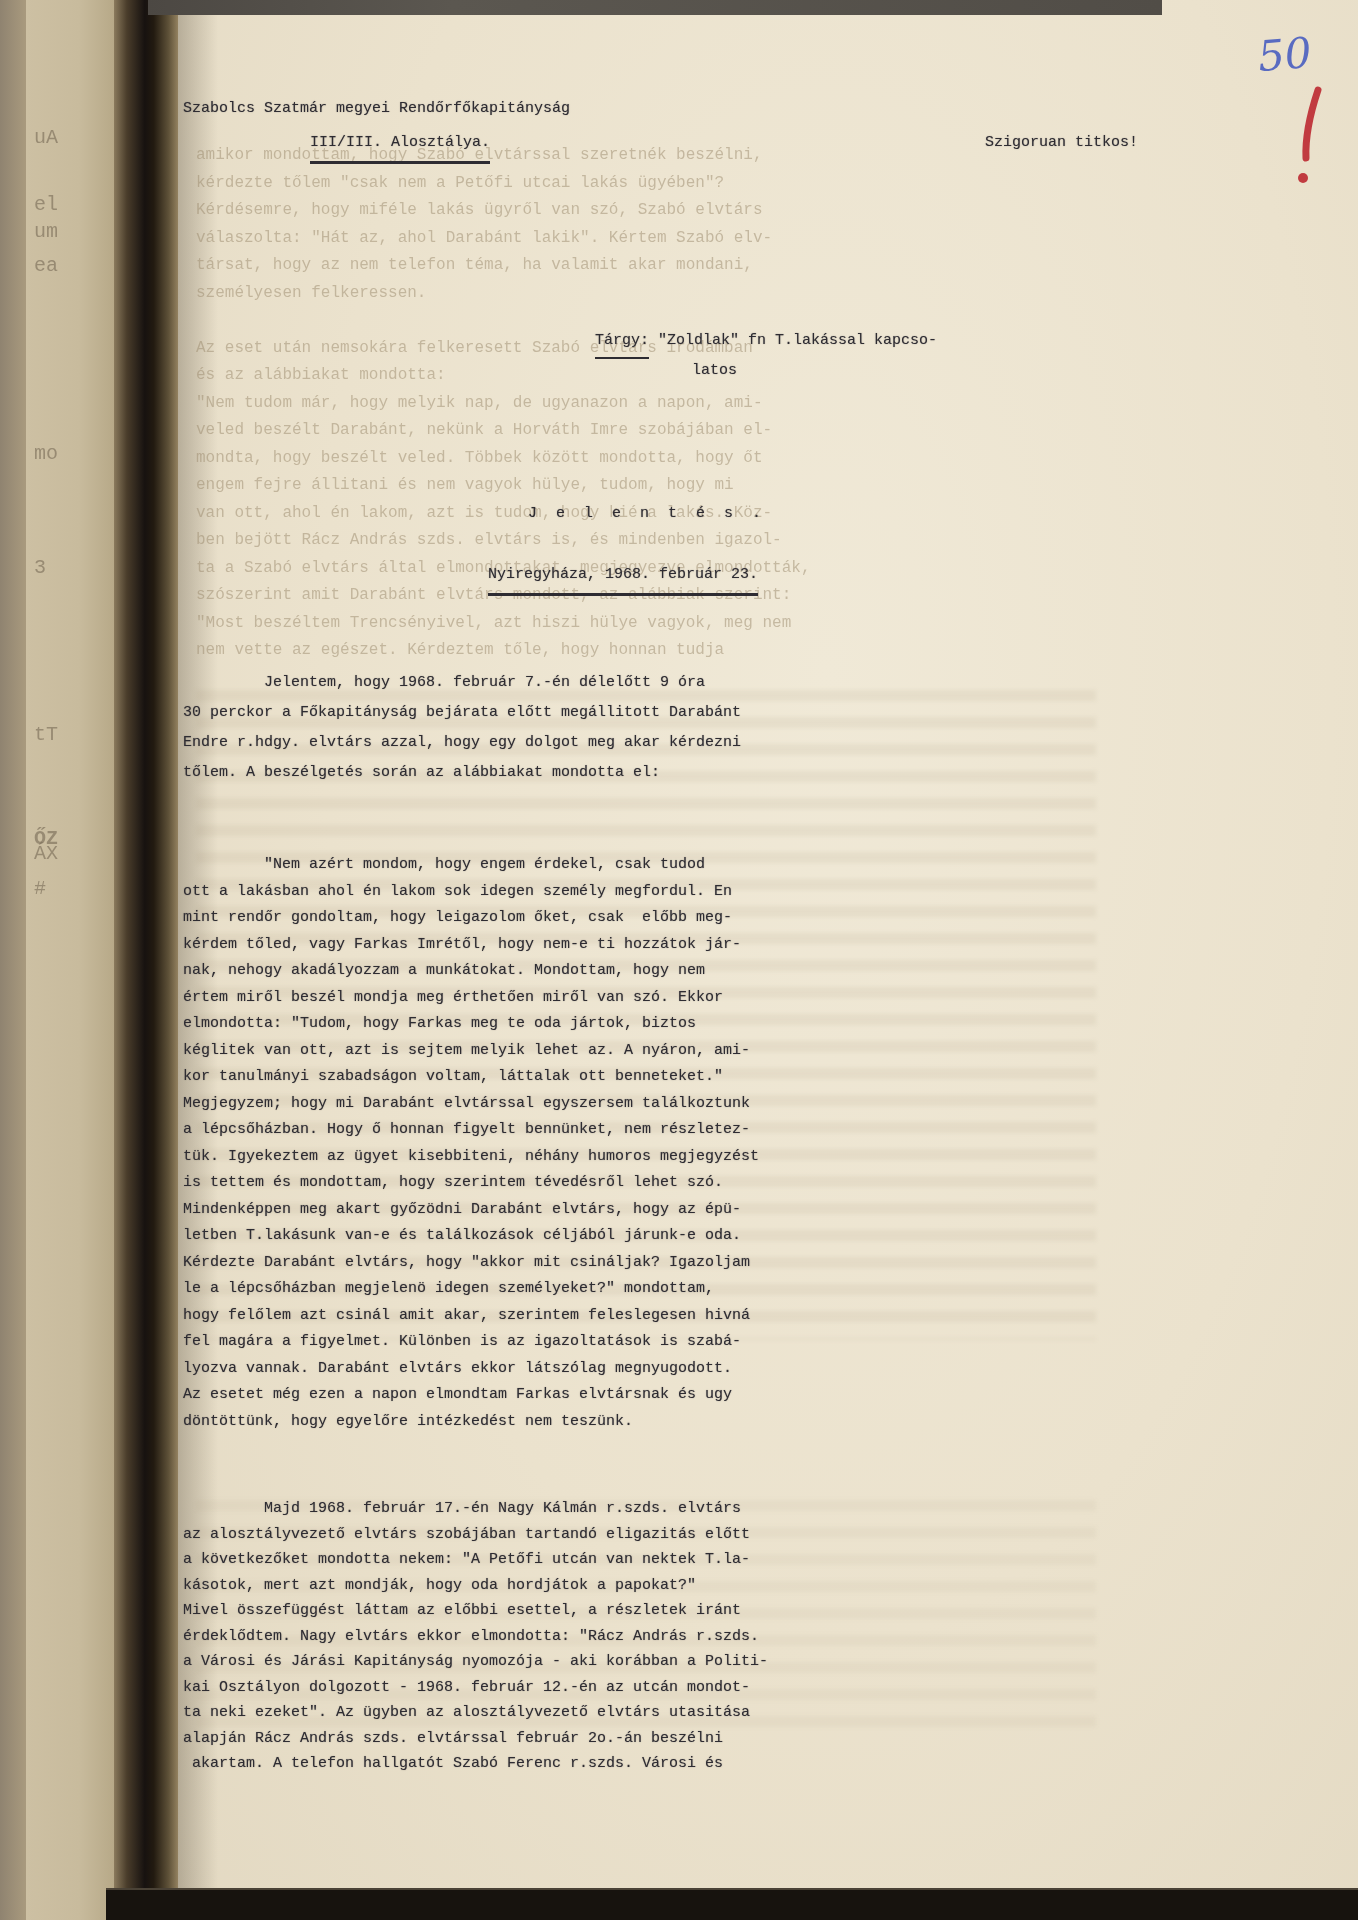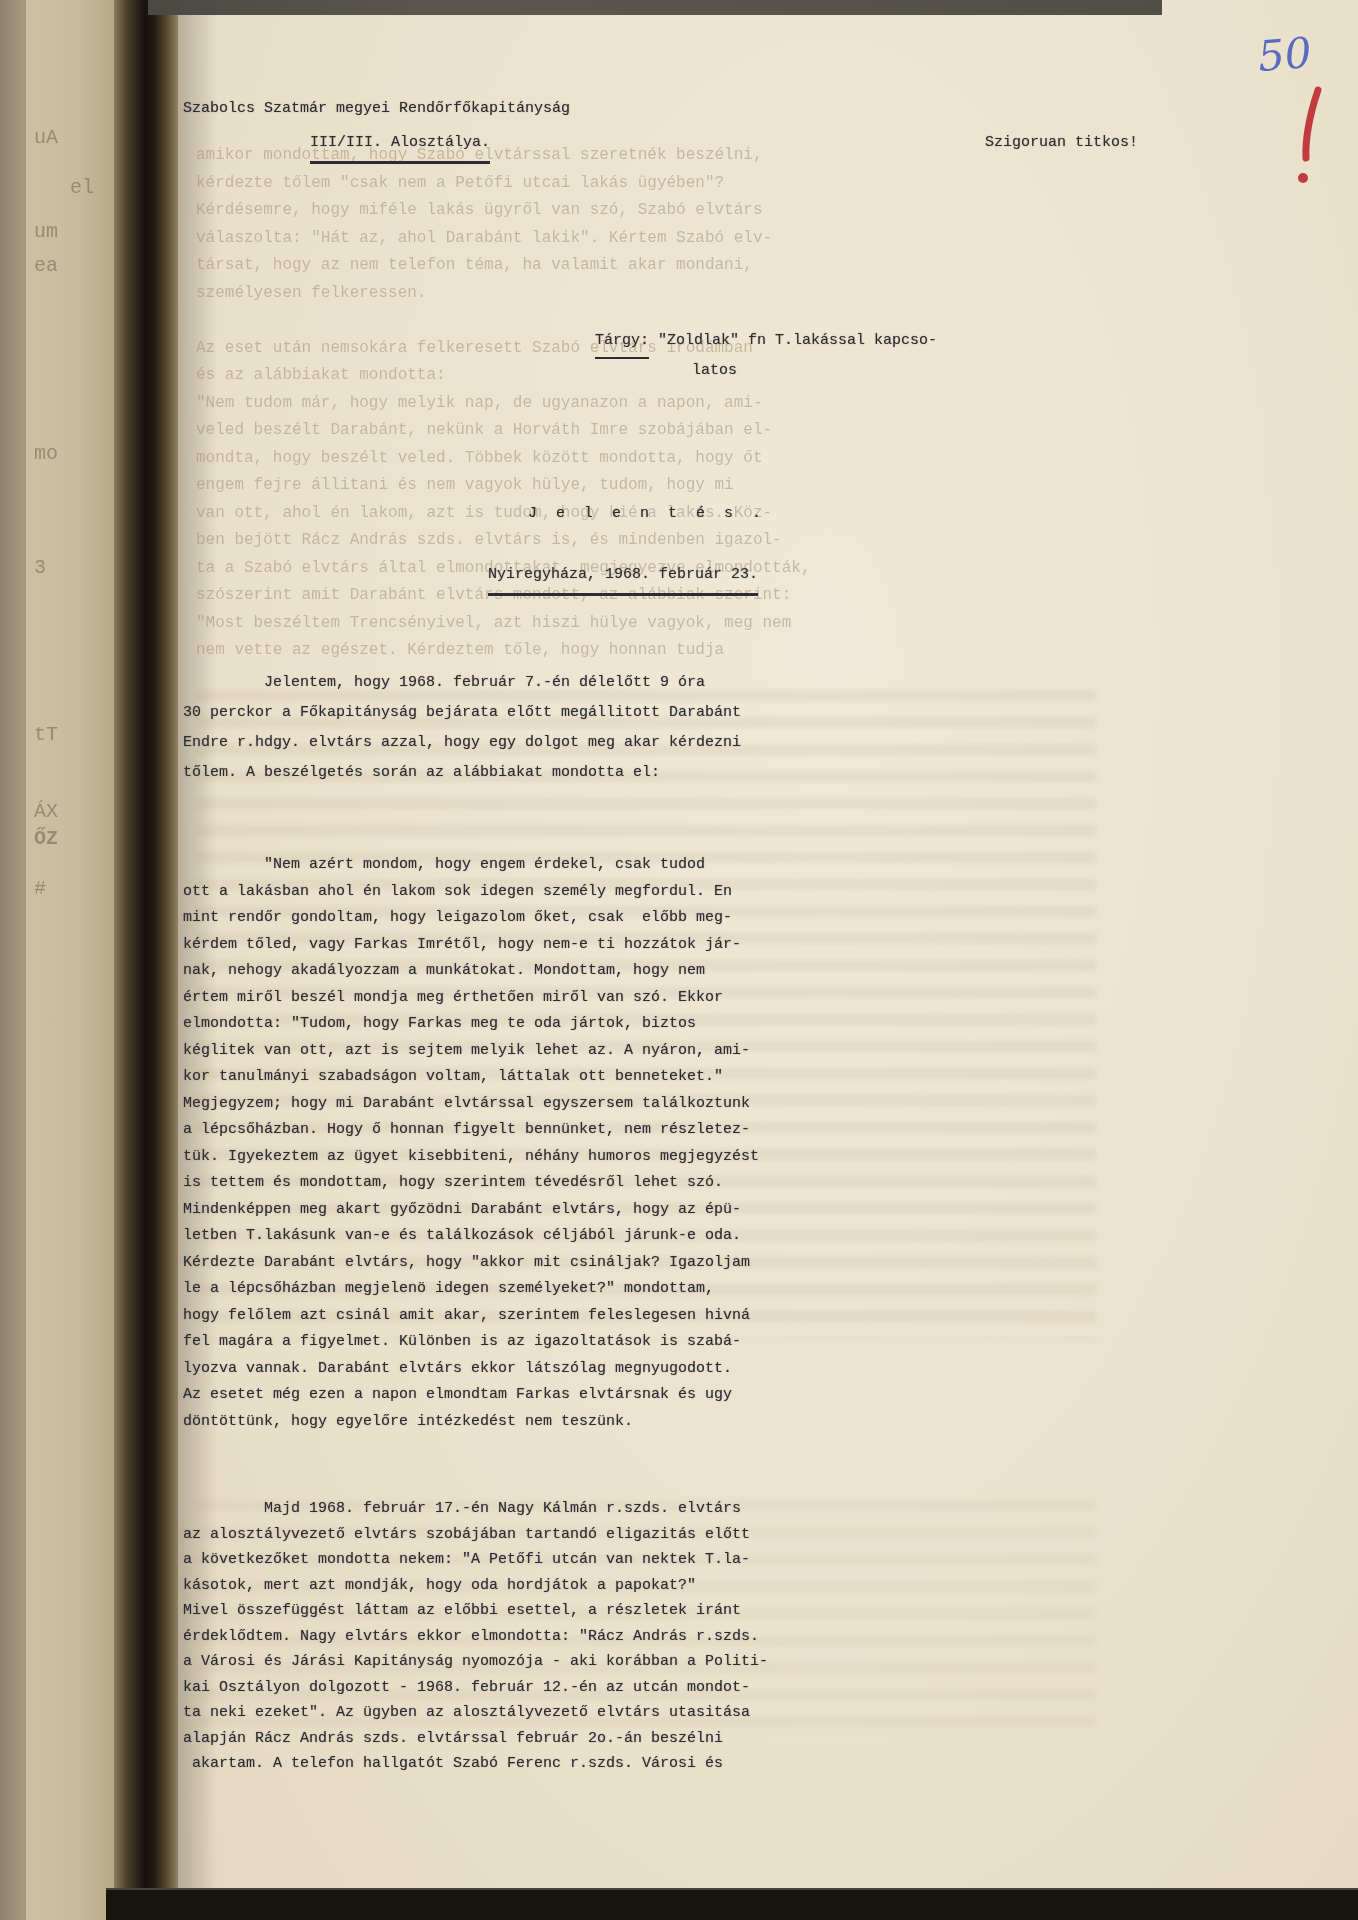--- a/index.html
+++ b/index.html
@@ -66,28 +66,28 @@
 
   <div class="edge-outer"></div>
   <div class="edge-mid"></div>
   <div class="spine"></div>
   <div class="page"></div>
   <div class="bar-top"></div>
   <div class="bar-bottom"></div>
 
   <div>
       <span class="frag" style="top: 126px;">uA</span>
-      <span class="frag" style="top: 176px; margin-left: 36px;">el</span>
+      <span class="frag" style="top: 193px;">el</span>
       <span class="frag" style="top: 220px;">um</span>
       <span class="frag" style="top: 254px;">ea</span>
       <span class="frag" style="top: 442px;">mo</span>
       <span class="frag" style="top: 556px;">3</span>
       <span class="frag" style="top: 723px;">tT</span>
       <span class="frag" style="top: 827px; font-weight: bold;">ŐZ</span>
-      <span class="frag" style="top: 800px;">ÁX</span>
+      <span class="frag" style="top: 842px;">ÁX</span>
       <span class="frag" style="top: 877px;">#</span>
     </div>
 
   <div class="ghost"><div class="tline">amikor mondottam, hogy Szabó elvtárssal szeretnék beszélni,</div><div class="tline">kérdezte tőlem "csak nem a Petőfi utcai lakás ügyében"?</div><div class="tline">Kérdésemre, hogy miféle lakás ügyről van szó, Szabó elvtárs</div><div class="tline">válaszolta: "Hát az, ahol Darabánt lakik". Kértem Szabó elv-</div><div class="tline">társat, hogy az nem telefon téma, ha valamit akar mondani,</div><div class="tline">személyesen felkeressen.</div><div class="tline">&nbsp;</div><div class="tline">Az eset után nemsokára felkeresett Szabó elvtárs irodámban</div><div class="tline">és az alábbiakat mondotta:</div><div class="tline">"Nem tudom már, hogy melyik nap, de ugyanazon a napon, ami-</div><div class="tline">veled beszélt Darabánt, nekünk a Horváth Imre szobájában el-</div><div class="tline">mondta, hogy beszélt veled. Többek között mondotta, hogy őt</div><div class="tline">engem fejre állitani és nem vagyok hülye, tudom, hogy mi</div><div class="tline">van ott, ahol én lakom, azt is tudom, hogy kié a lakás. Köz-</div><div class="tline">ben bejött Rácz András szds. elvtárs is, és mindenben igazol-</div><div class="tline">ta a Szabó elvtárs által elmondottakat, megjegyezve elmondották,</div><div class="tline">szószerint amit Darabánt elvtárs mondott, az alábbiak szerint:</div><div class="tline">"Most beszéltem Trencsényivel, azt hiszi hülye vagyok, meg nem</div><div class="tline">nem vette az egészet. Kérdeztem tőle, hogy honnan tudja</div></div>
   <div class="smudge" style="left:196px;top:690px;width:900px;height:650px"></div>
   <div class="smudge" style="left:196px;top:1500px;width:900px;height:240px;opacity:.35"></div>
 
   <div class="typed header-l1">Szabolcs Szatmár megyei Rendőrfőkapitányság</div>
   <div class="typed header-l2"><span class="u3">III/III. Alosztálya.</span></div>
   <div class="typed classif">Szigoruan titkos!</div>

